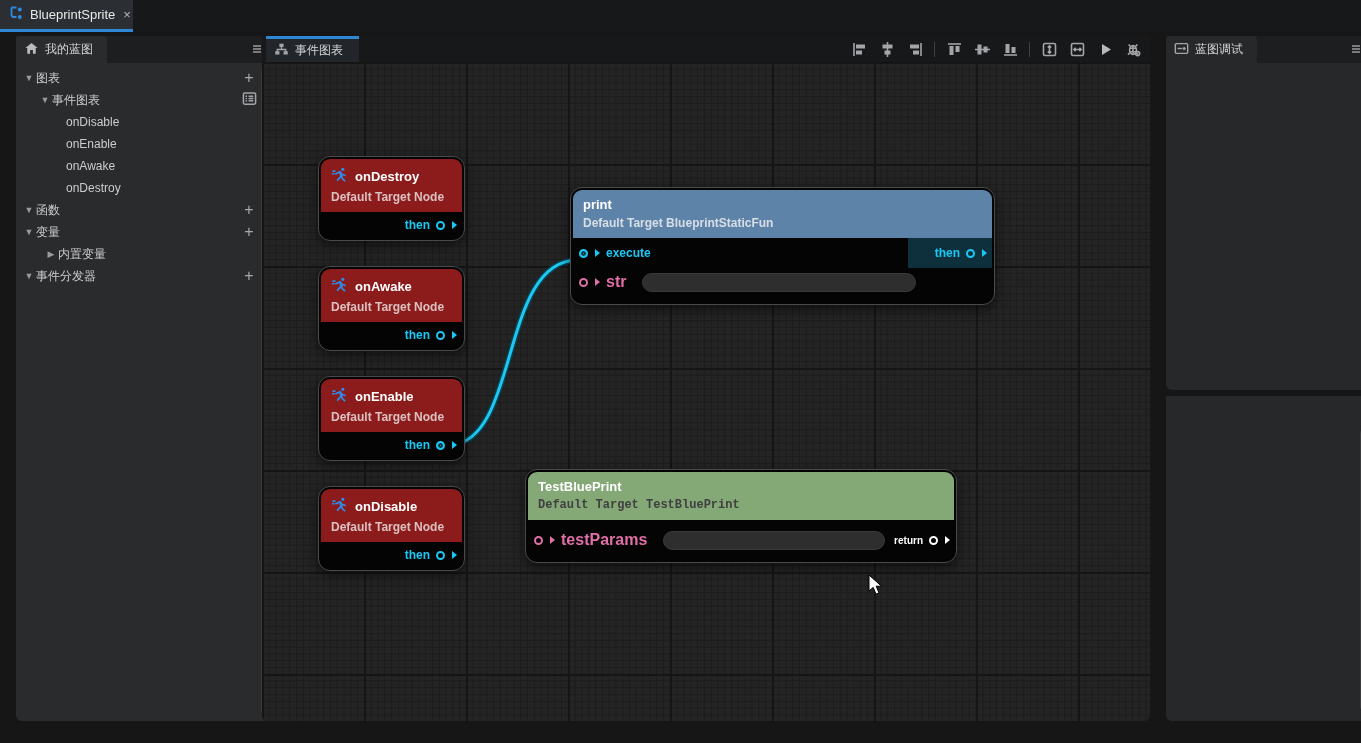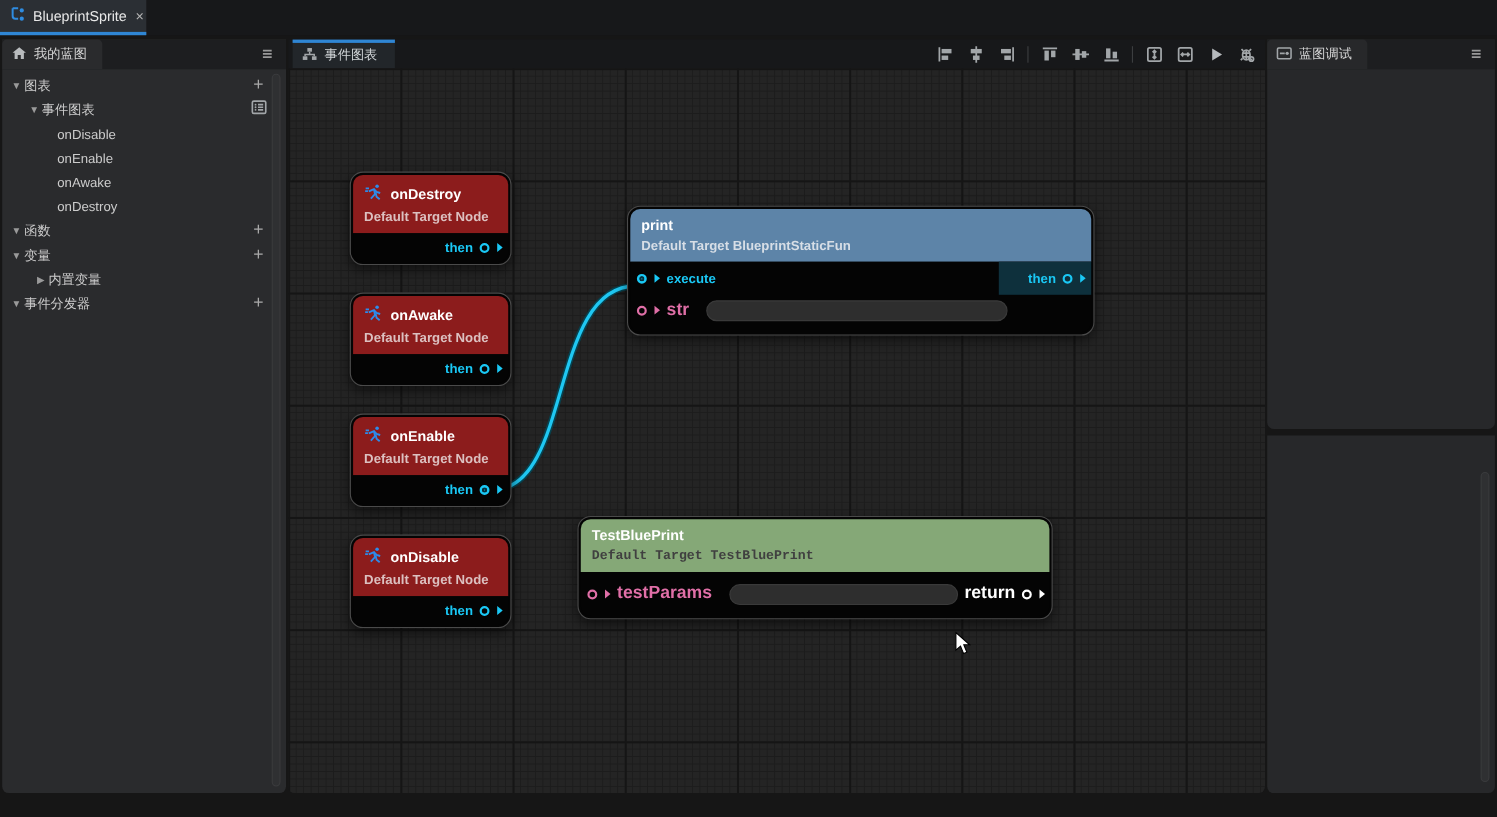--- a/index.html
+++ b/index.html
@@ -14,21 +14,21 @@
   
   .titlebar { position:absolute; left:0; top:0; width:1361px; height:32px; background:#17181a; }
   .doc-tab {
     position:absolute; left:0; top:0; width:133px; height:32px;
     background:#2b2f34; display:flex; align-items:center; gap:6px; padding:0 8px;
     border-bottom:3px solid #2f86d4;
   }
   .doc-tab .title { color:#e8e8e8; font-size:13px; }
   .doc-tab .close { color:#b5b5b5; font-size:13px; margin-left:2px; cursor:pointer; }
   
-  .card { position:absolute; background:#2a2b2d; border-radius:0 0 6px 6px; }
+  .card { position:absolute; background:#2a2b2d; border-radius:0 0 6px 6px;margin-left:14px; }
   .card-head { position:absolute; left:0; top:0; right:0; height:27px; background:#1d1e20; }
   .card-tab {
     position:absolute; left:0; top:0; height:27px; padding:0 14px 0 8px;
     background:#2a2b2d; border-radius:4px 4px 0 0;
     display:flex; align-items:center; gap:6px; color:#d5d5d5; font-size:12px;
   }
   .burger { position:absolute; right:10px; top:6px; width:14px; height:14px; cursor:pointer; }
   .scroll-thumb { position:absolute; width:8px; border:1px solid #3a3b3d; background:#2f3032; border-radius:4px; }
   
   .tree { position:absolute; left:0; top:31px; right:14px; }
@@ -80,21 +80,21 @@
   .pin { width:9px; height:9px; border:2px solid #1ac8f5; border-radius:50%; flex:none; }
   .pin.cyan { border-color:#1ac8f5; }
   .pin.pink { border-color:#e06fa7; }
   .pin.white { border-color:#ffffff; }
   .pin.filled { background:#1ac8f5; box-shadow:inset 0 0 0 2px #07313d; }
   .pin-arrow { width:0; height:0; border-top:4px solid transparent; border-bottom:4px solid transparent; border-left:5px solid #1ac8f5; margin-left:1px; flex:none; }
   .pin-arrow.pink { border-left-color:#e06fa7; }
   .pin-arrow.white { border-left-color:#ffffff; }
   .lbl-cyan { color:#1ac8f5; font-weight:bold; font-size:12px; }
   .lbl-pink { color:#e06fa7; font-weight:bold; font-size:16px; }
-  .lbl-white { color:#ffffff; font-weight:bold; font-size:16px; }
+  .lbl-white { color:#ffffff; font-weight:bold; font-size:10px; }
   .then-row { height:26px; display:flex; align-items:center; justify-content:flex-end; gap:6px; padding-right:5px; }
   .io-row { display:flex; align-items:center; gap:6px; padding-left:6px; }
   .node-field {
     background:#2e2e2e; border:1px solid #3a3a3a; border-radius:10px; height:19px;
     color:#ddd; font-size:12px; padding:0 8px; outline:none;
   }
   .then-hl { position:absolute; right:0; top:0; width:84px; height:30px; background:#0e303c;
     display:flex; align-items:center; justify-content:flex-end; gap:6px; padding-right:5px; }
   .wire-svg, .cursor-svg { position:absolute; pointer-events:none; }
   svg .gi { stroke:#a2a6a9; fill:none; stroke-width:1.6; }

